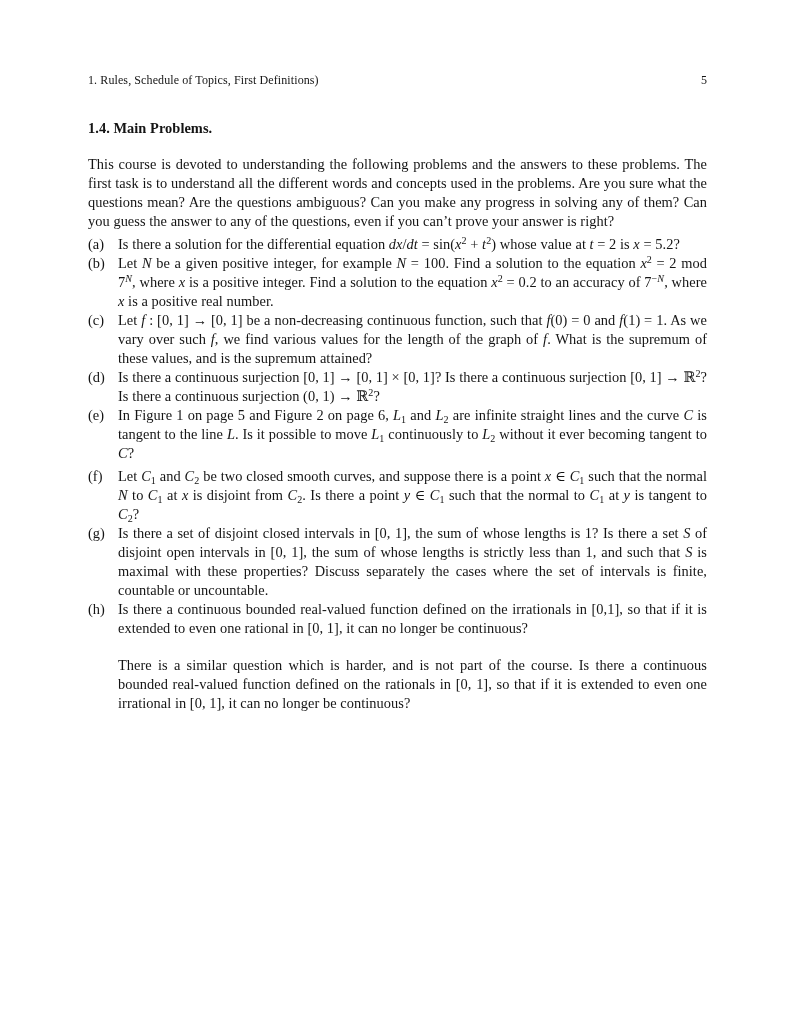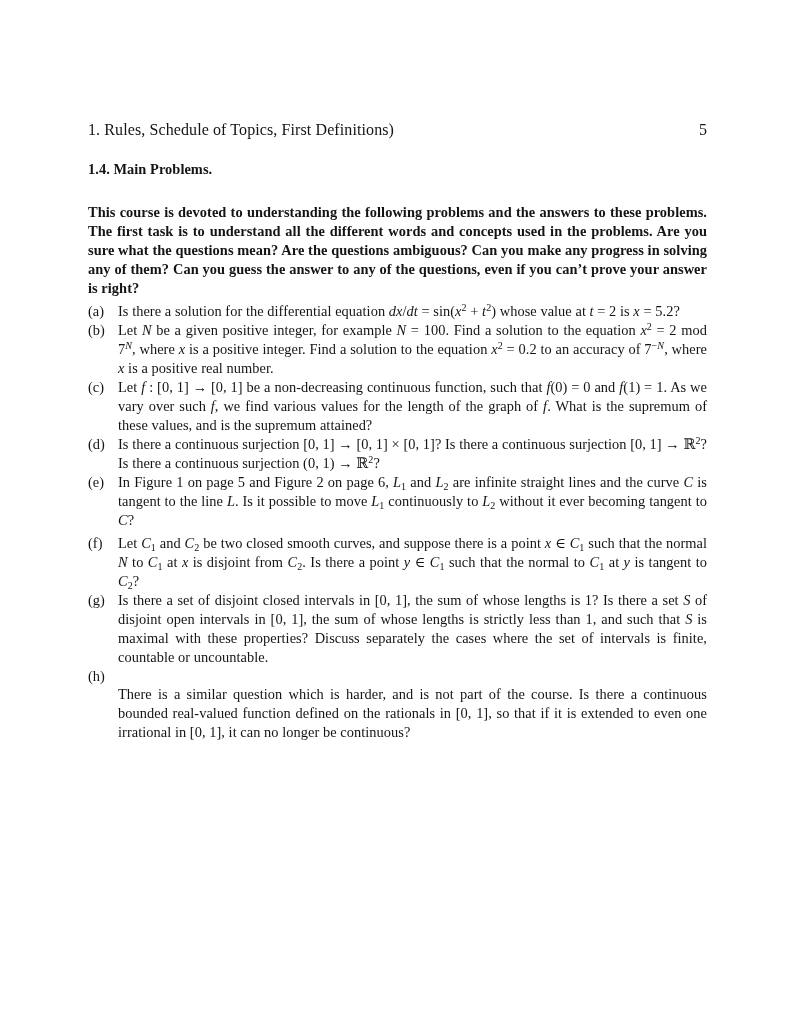--- a/index.html
+++ b/index.html
@@ -3,24 +3,24 @@
 <meta charset="utf-8">
 <style>
   html,body{margin:0;padding:0;}
   body{
     width:791px;height:1024px;background:#ffffff;color:#141414;
     font-family:"Liberation Serif","DejaVu Serif",serif;
     overflow:hidden;
   }
   .page{padding:73px 84px 0 88px;}
   .hdr{display:flex;justify-content:space-between;align-items:baseline;
-       font-size:16px;letter-spacing:.1px;margin-top:48px;}
-  .sec-heading{margin-top:21px;font-weight:bold;font-size:16px;letter-spacing:.2px;}
+       font-size:12px;letter-spacing:.1px;}
+  .sec-heading{margin-top:31px;font-weight:bold;font-size:16px;letter-spacing:.2px;}
   .body-text{font-size:14.4px;line-height:19px;text-align:justify;letter-spacing:.05px;}
-  .intro{margin-top:24px;font-weight:bold;}
+  .intro{margin-top:17px;}
   .plist{margin-top:4px;}
   .pitem{display:flex;}
   .plabel{flex:0 0 30px;}
   .ptext{flex:1;text-align:justify;}
   .ptext .para2{margin-top:18px;}
   sup{font-size:.7em;line-height:0;vertical-align:baseline;position:relative;top:-.45em;}
   sub{font-size:.7em;line-height:0;vertical-align:baseline;position:relative;top:.25em;}
   .figure-block{position:relative;height:202px;margin-top:8px;}
   .figure-block svg{display:block;width:620px;height:202px;}
   .fig-label{font-family:"Liberation Serif","DejaVu Serif",serif;
@@ -83,18 +83,19 @@
     </div>
 
     <div class="pitem">
       <span class="plabel">(g)</span>
       <span class="ptext">Is there a set of disjoint closed intervals in [0, 1], the sum of whose lengths is 1?  Is there a set <i>S</i> of disjoint open intervals in [0, 1], the sum of whose lengths is strictly less than 1, and such that <i>S</i> is maximal with these properties?  Discuss separately the cases where the set of intervals is finite, countable or uncountable.</span>
     </div>
 
     <div class="pitem">
       <span class="plabel">(h)</span>
       <span class="ptext">
+        <div>Is there a continuous bounded real-valued function defined on the irrationals in [0,1], so that if it is extended to even one rational in [0, 1], it can no longer be continuous?</div>
         <div class="para2">There is a similar question which is harder, and is not part of the course.  Is there a continuous bounded real-valued function defined on the rationals in [0, 1], so that if it is extended to even one irrational in [0, 1], it can no longer be continuous?</div>
       </span>
     </div>
   </div>
 
 </div>
 
 </body></html>

